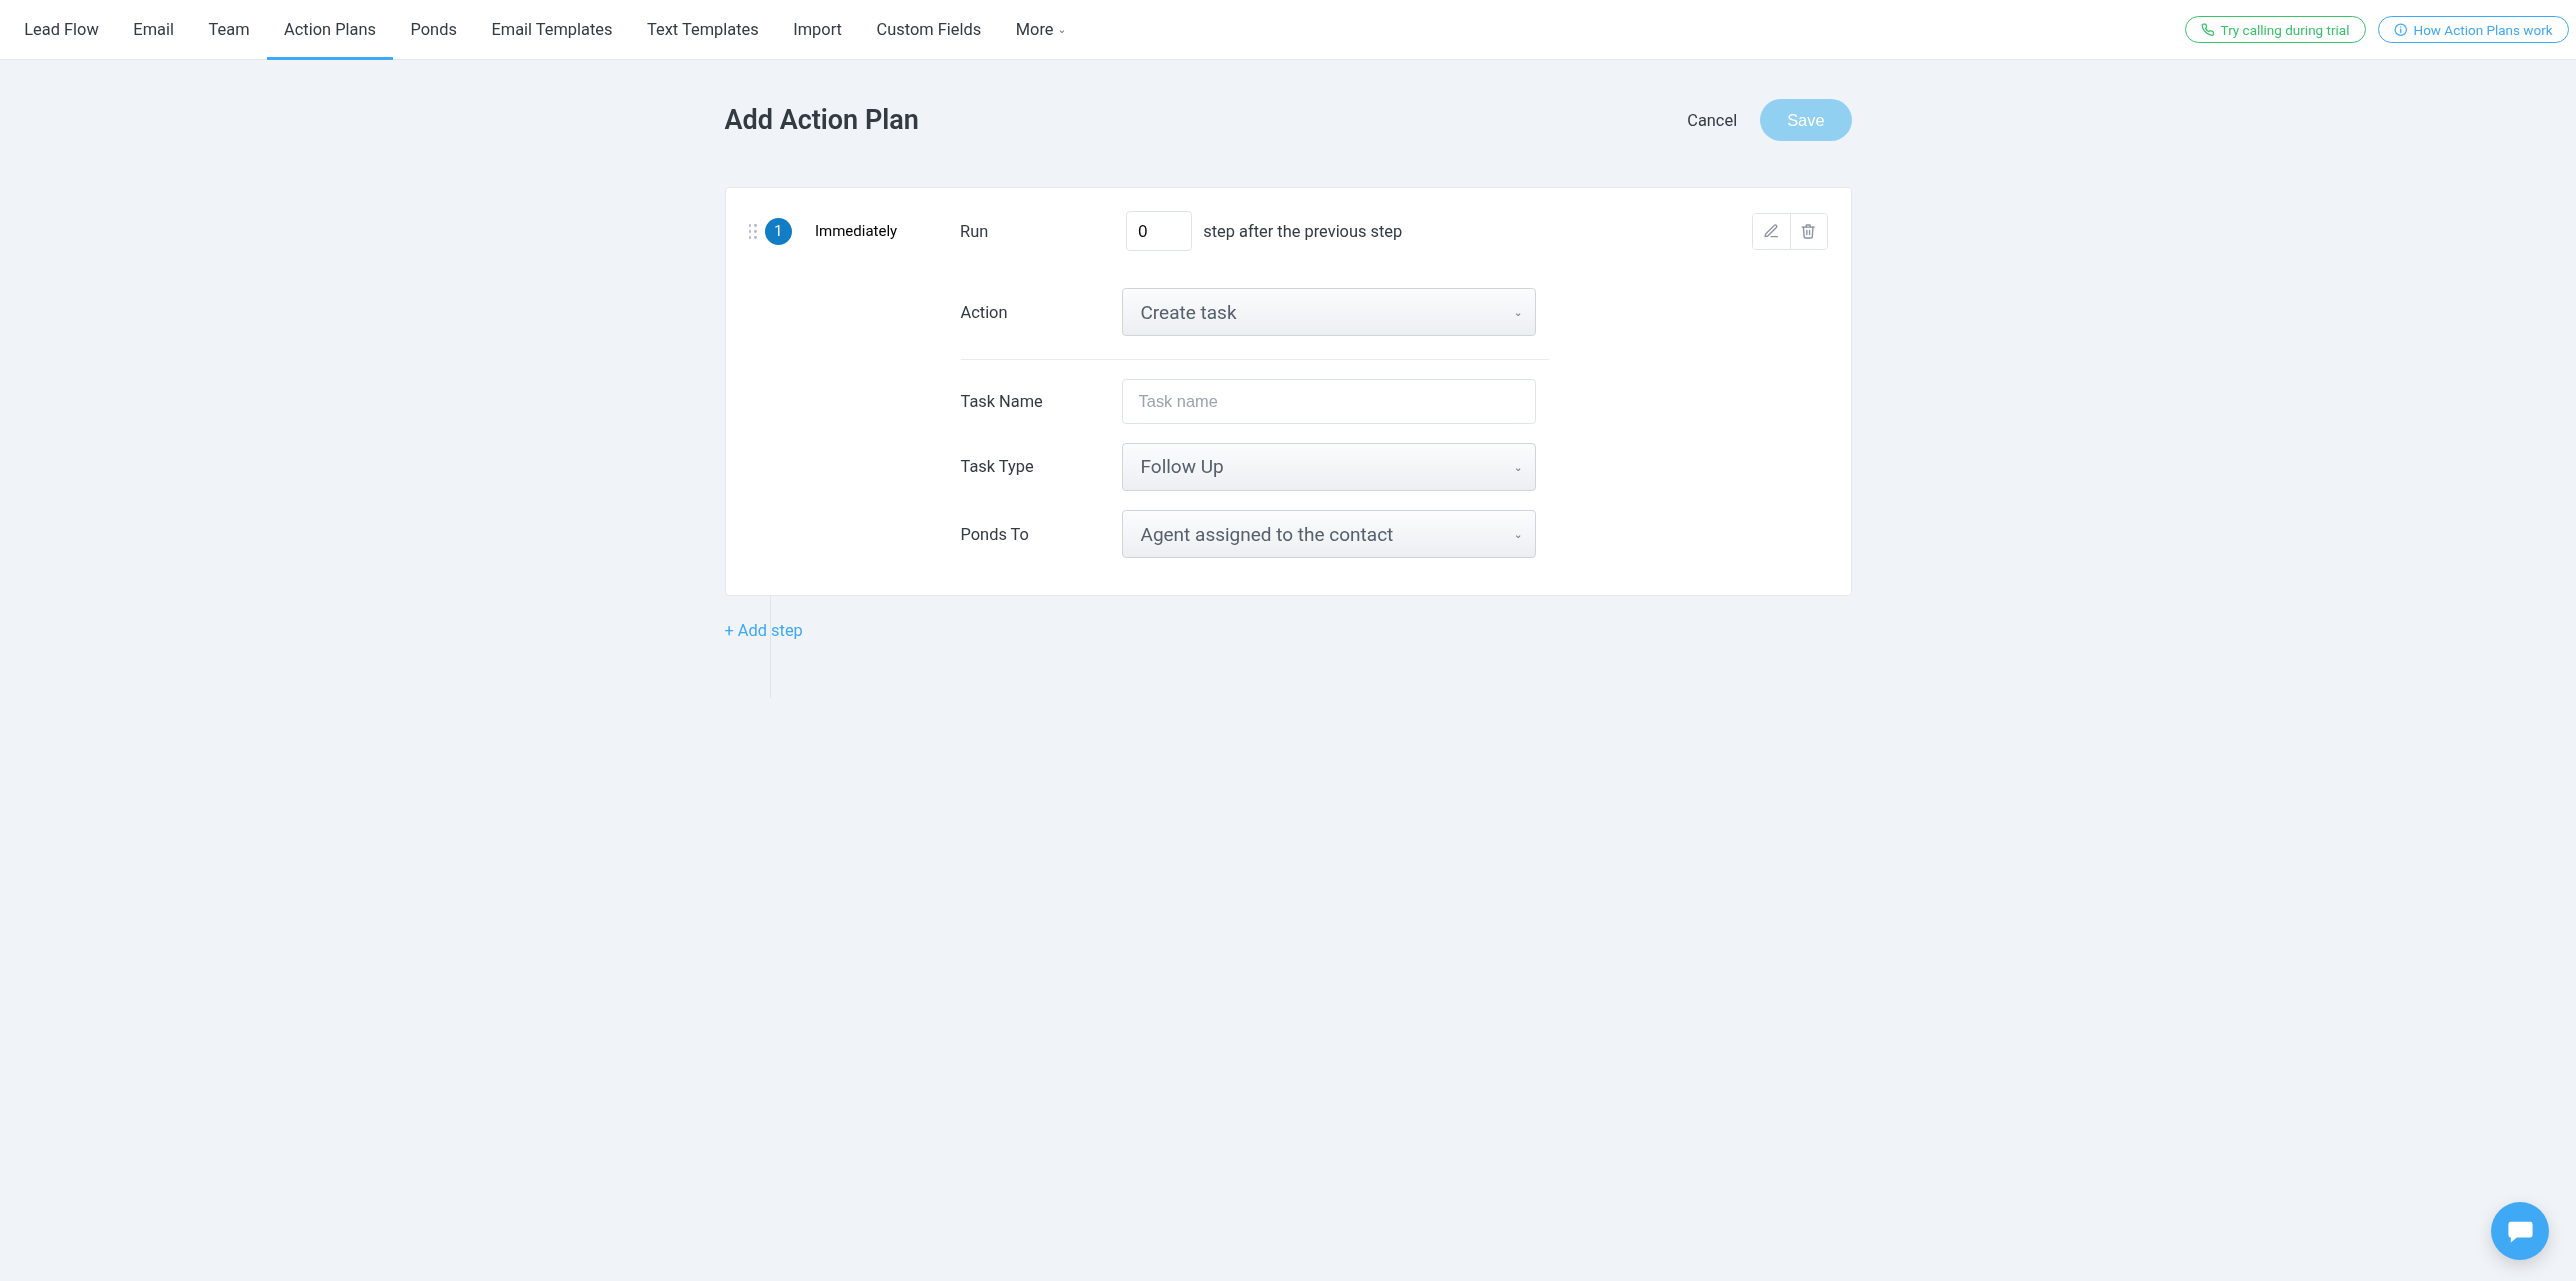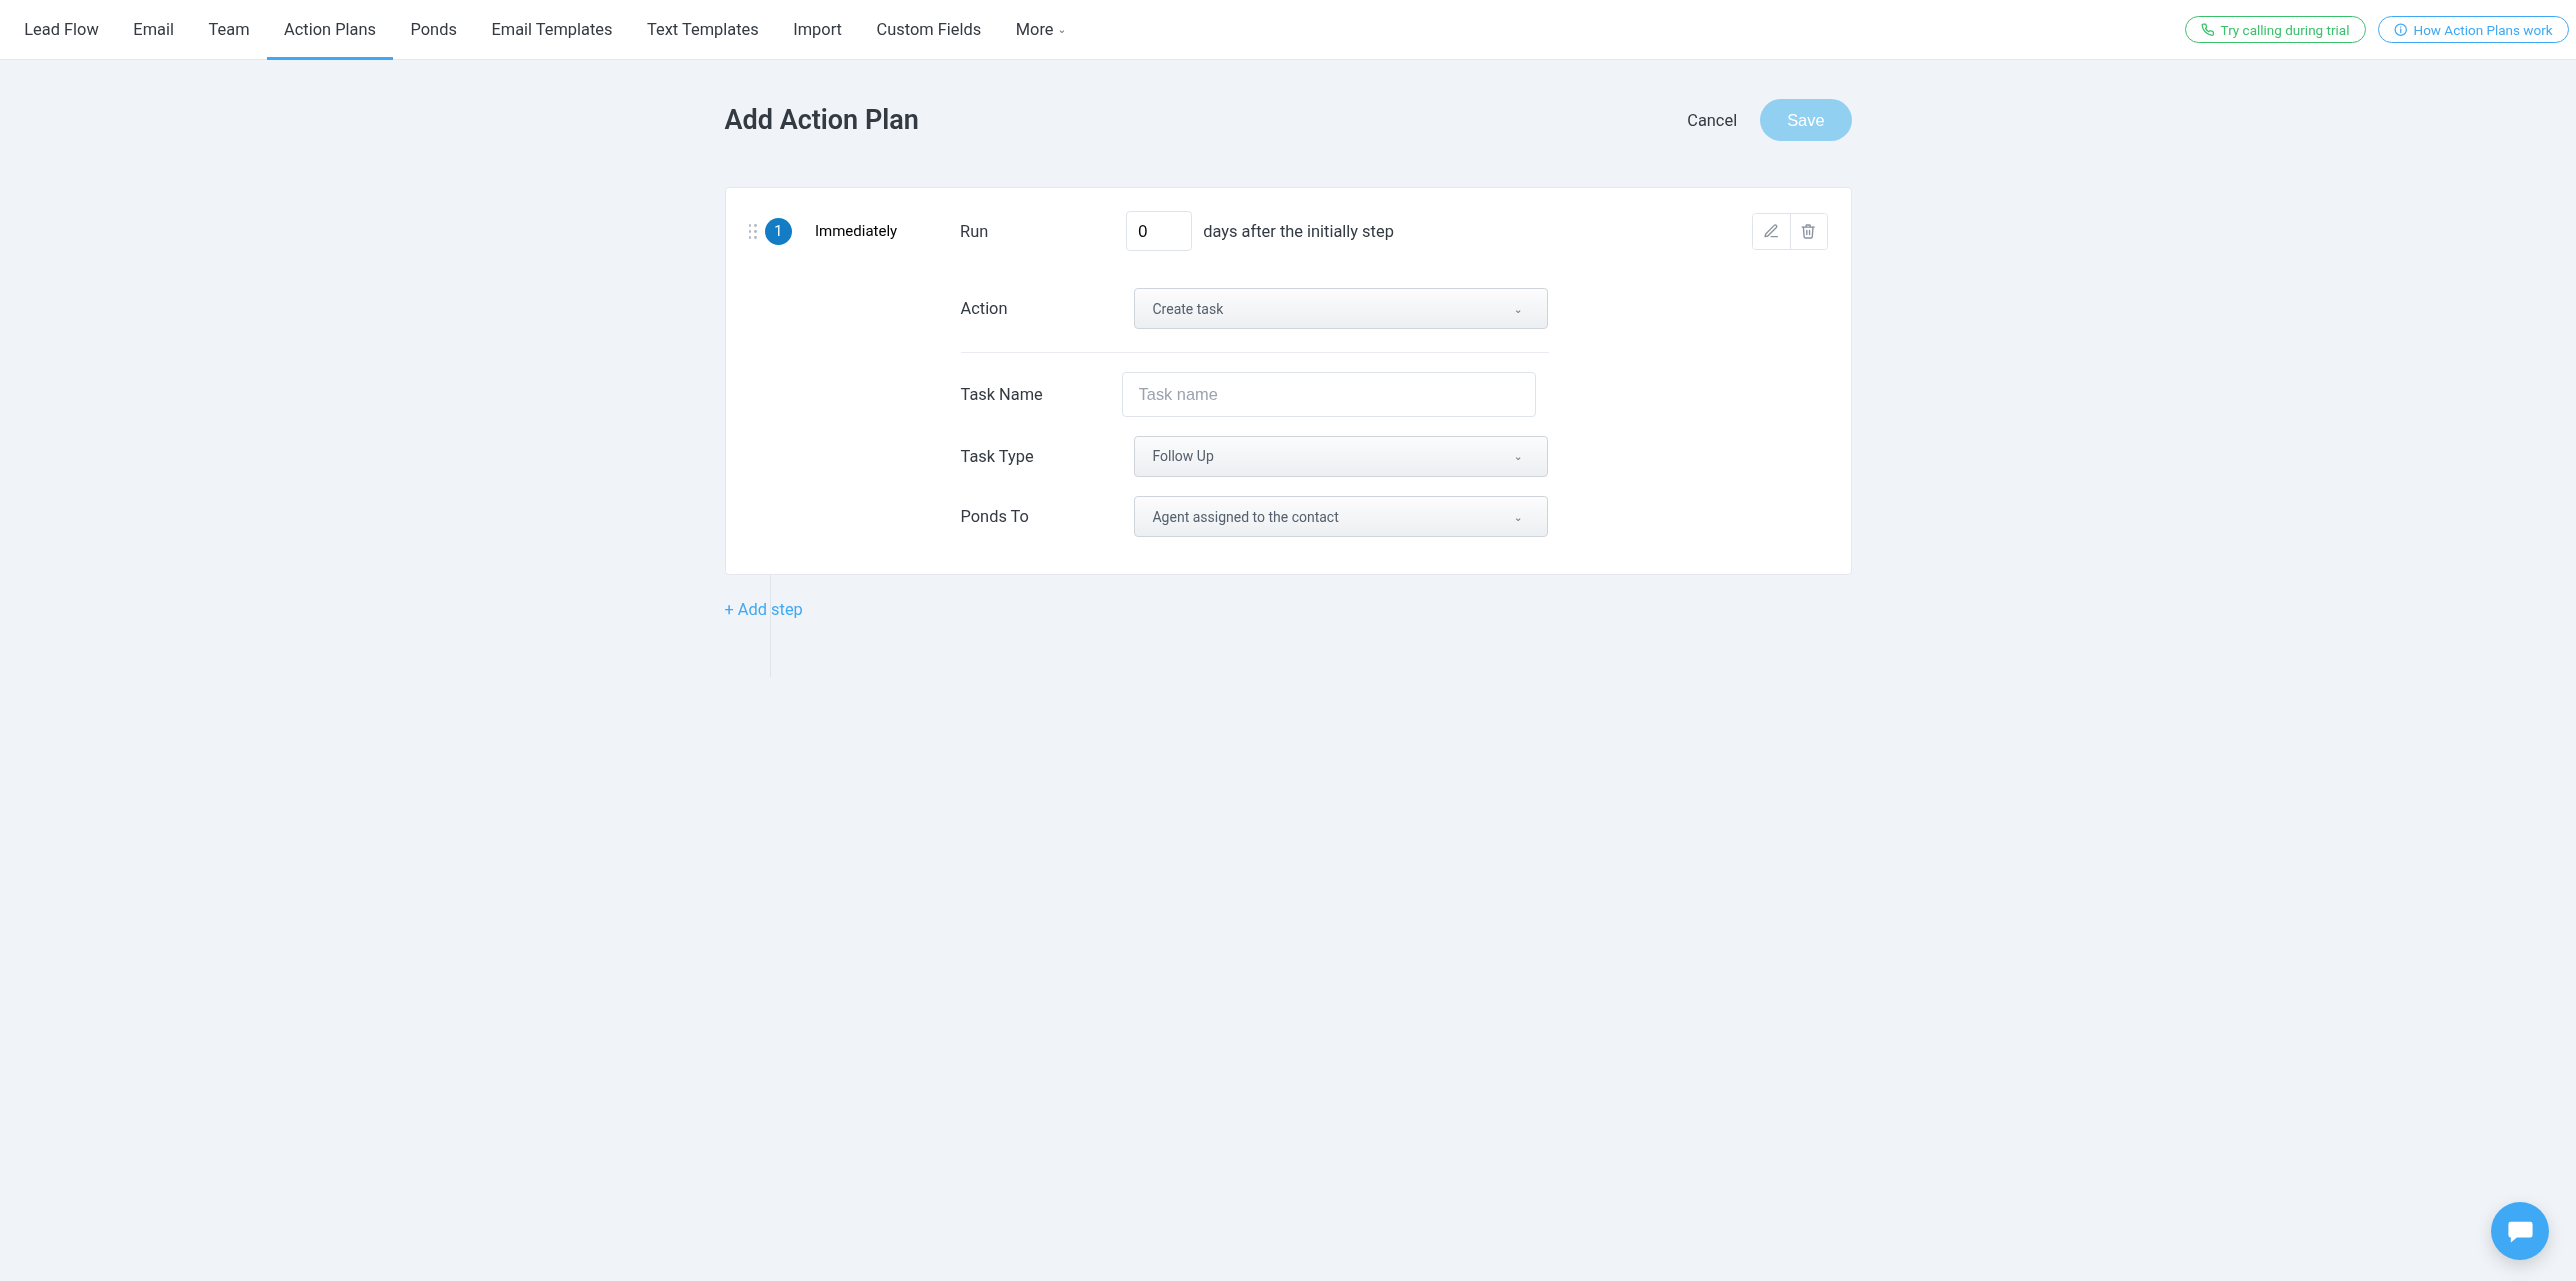--- a/index.html
+++ b/index.html
@@ -245,28 +245,27 @@
   .divider {
     border-top: 1px solid #e8ebf0;
     margin: 13.5px 0 9.6px 0;
     width: 588px;
   }
   .select {
     appearance: none;
     -webkit-appearance: none;
     border: 1px solid #cfd4db;
     border-radius: 3.9px;
-    font-size: 14px;
+    font-size: 19px;
     color: #55606c;
     padding: 11.6px 35px 11.6px 17.3px;
     width: 100%;
     background: linear-gradient(#fcfcfd, #eceff2);
     cursor: pointer;
     position: relative;
-    margin-left: 12px;
   }
   .select-wrap { position: relative; }
   .select-wrap .caret {
     position: absolute;
     right: 13.5px; top: 50%;
     transform: translateY(-50%);
     font-size: 10.6px;
     color: #6d7784;
     pointer-events: none;
   }
@@ -394,21 +393,21 @@
                 <span></span>
                 <span></span>
               </span>
           </span>
           <span class="badge">1</span>
           <span class="lbl-imm">Immediately</span>
         </div>
         <div class="field-label">Run</div>
         <div class="run-cell">
           <input class="days-input" value="0" style="">
-          <span class="after">days after the initially step</span>
+          <span class="after">step after the previous step</span>
         </div>
         <div class="icon-group">
           <div class="icon-btn">
             <span>
               <svg width="16.4" height="16.4" viewBox="0 0 24 24" fill="none" stroke="#8a929e" stroke-width="2" stroke-linecap="round" stroke-linejoin="round">
                   <path d="M12 20h9"></path>
                   <path d="M16.5 3.5a2.1 2.1 0 1 1 3 3L7 19l-4 1 1-4 12.5-12.5z"></path>
                 </svg>
             </span>
           </div>

